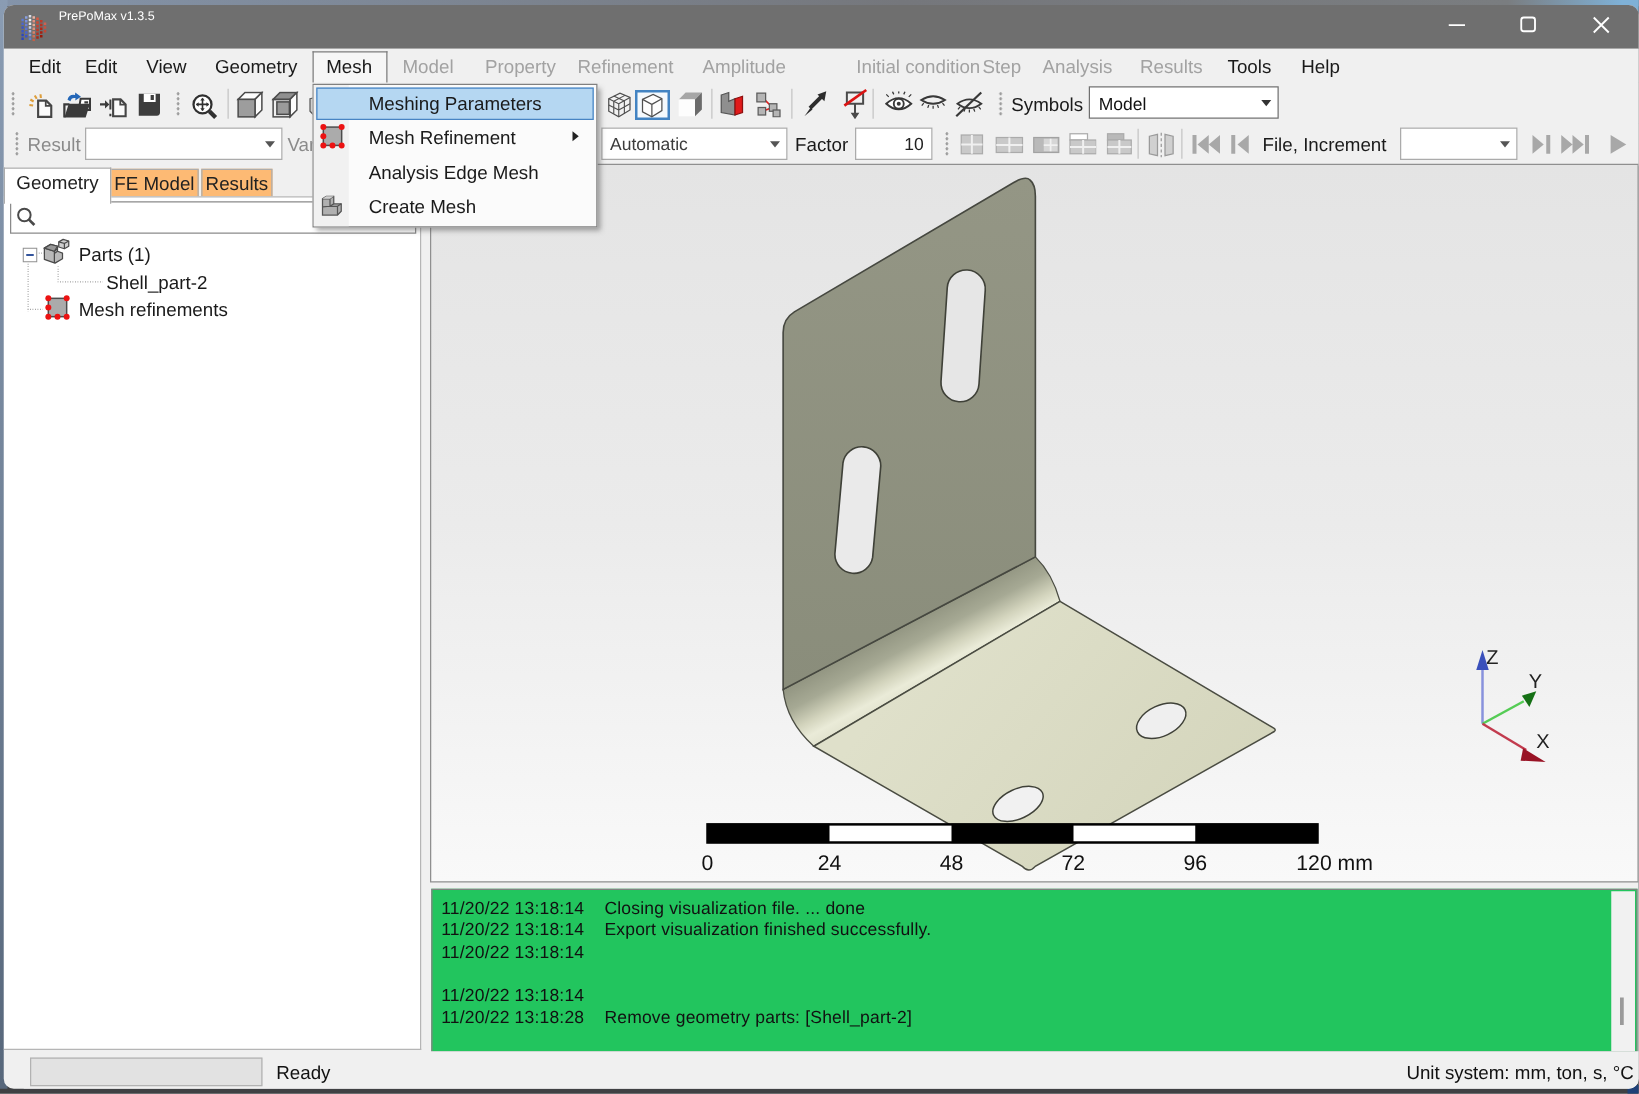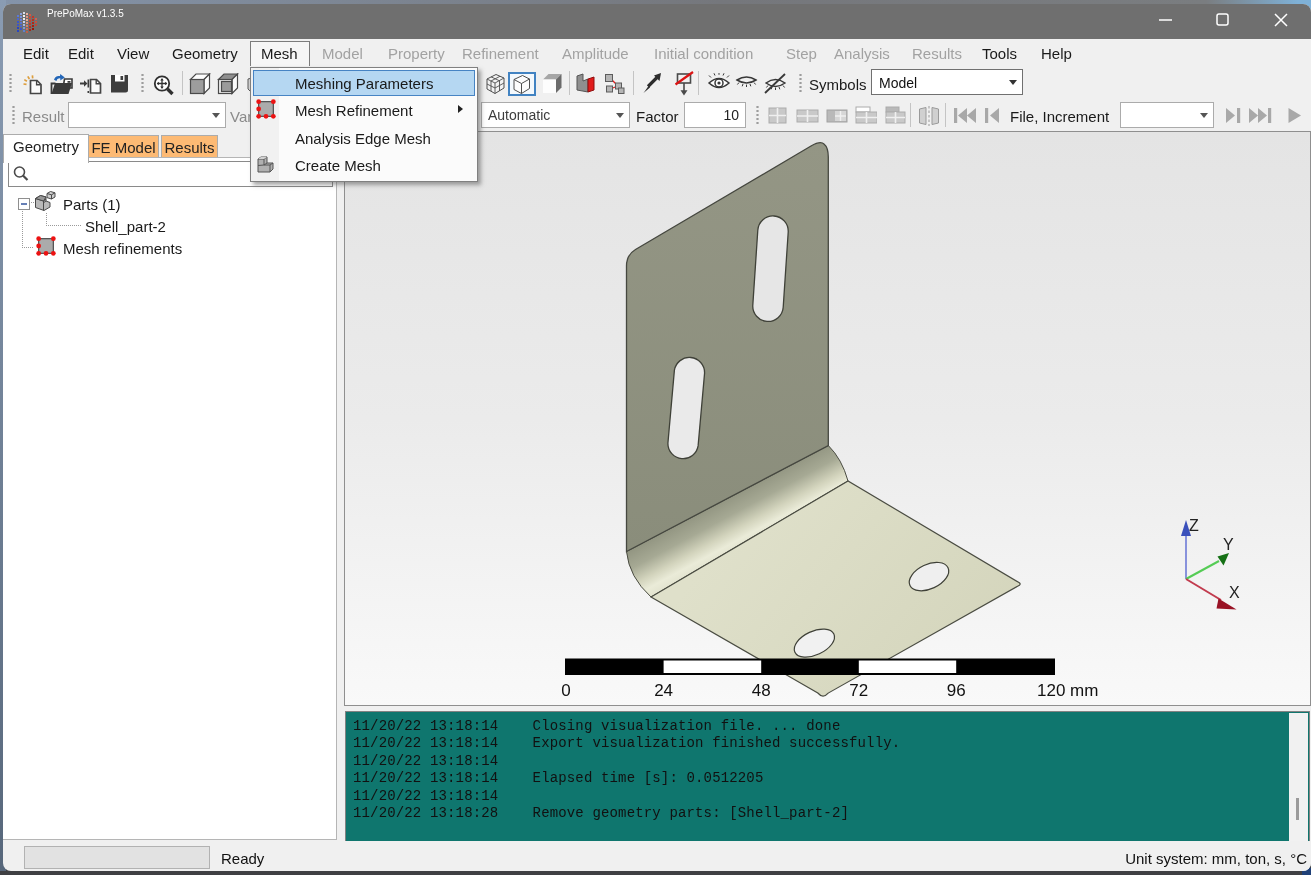--- a/index.html
+++ b/index.html
@@ -32,21 +32,21 @@
 #tab-fe{left:85px;top:2px;width:69px;height:25px;line-height:23px}
 #tab-results{left:158px;top:2px;width:55px;height:25px;line-height:23px}
 #leftpanel{left:0;top:153px;width:334px;height:683px;box-sizing:border-box;background:#fff;border:1px solid #b5b5b5;border-left:none}
 #searchbox{left:5px;top:3px;width:323px;height:24px;background:#fff;border:1px solid #8a8a8a}
 .treetxt{position:absolute;font-size:15px;color:#1a1a1a;white-space:nowrap}
 .dot-h{position:absolute;height:1px;background-image:linear-gradient(90deg,#9a9a9a 1px,transparent 1px);background-size:2px 1px}
 .dot-v{position:absolute;width:1px;background-image:linear-gradient(180deg,#9a9a9a 1px,transparent 1px);background-size:1px 2px}
 
 #viewport{left:341px;top:127px;width:967px;height:575px;box-sizing:border-box;background:linear-gradient(180deg,#e4e4e4,#ebebeb 50%,#f9f9f9);border:1px solid #8f8f8f;overflow:hidden}
 
-#log{left:342px;top:707px;width:965px;height:131px;box-sizing:border-box;background:#0f766e;border:1px solid #828282;font-family:Liberation Mono, monospace;font-size:14px;letter-spacing:0.15px;color:#111}
+#log{left:342px;top:707px;width:965px;height:131px;box-sizing:border-box;background:#22c55e;border:1px solid #828282;font-family:Liberation Sans, sans-serif;font-size:14px;letter-spacing:0.15px;color:#111}
 .logline{position:absolute;left:7px;white-space:pre}
 #logscroll{position:absolute;right:1px;top:1px;width:19px;height:128px;background:#f1f1f1}
 #logthumb{position:absolute;right:9px;top:85px;width:3px;height:22px;background:#9a9a9a}
 
 #statusbar{left:16px;top:837px;width:100%;height:30px;background:#f0f0f0}
 #progress{left:5px;top:5px;width:184px;height:21px;background:#e2e2e2;border:1px solid #b2b2b2}
 #ready{left:202px;top:9px;font-size:15px;color:#111}
 #units{right:20px;top:9px;font-size:15px;color:#111}
 
 #dropdown{left:250px;top:67px;width:226px;height:113px;background:#fbfbfb;border:1px solid #808080;z-index:50;box-shadow:3px 3px 4px rgba(80,80,80,.5)}
@@ -118,21 +118,21 @@
     <span class="mi" style="left:20px">Edit</span>
     <span class="mi" style="left:65px">Edit</span>
     <span class="mi" style="left:114px">View</span>
     <span class="mi" style="left:169px">Geometry</span>
     <div class="abs" id="mesh-box"></div>
     <span class="mi" style="left:258px;z-index:2">Mesh</span>
     <span class="mi dis" style="left:319px">Model</span>
     <span class="mi dis" style="left:385px">Property</span>
     <span class="mi dis" style="left:459px">Refinement</span>
     <span class="mi dis" style="left:559px">Amplitude</span>
-    <span class="mi dis" style="left:651px">Initial condition</span>
+    <span class="mi dis" style="left:682px">Initial condition</span>
     <span class="mi dis" style="left:783px">Step</span>
     <span class="mi dis" style="left:831px">Analysis</span>
     <span class="mi dis" style="left:909px">Results</span>
     <span class="mi" style="left:979px">Tools</span>
     <span class="mi" style="left:1038px">Help</span>
   </div>
   <div class="abs" id="tb1">
     <div class="grip abs" style="left:6px;top:7px;height:20px"></div>
     <svg class="icon" style="left:19px;top:9px" width="21" height="20" viewBox="0 0 21 20">
       <g stroke="#dd9e3c" stroke-width="1.7" fill="none">
@@ -433,21 +433,20 @@
           <text x="878" y="414">Y</text>
           <text x="884" y="462">X</text>
         </g>
       </g>
     </svg>
   </div>
   <div class="abs" id="log">
     <div class="logline" style="top:5.5px">11/20/22 13:18:14    Closing visualization file. ... done</div>
     <div class="logline" style="top:23px">11/20/22 13:18:14    Export visualization finished successfully.</div>
     <div class="logline" style="top:40.5px">11/20/22 13:18:14</div>
-    <div class="logline" style="top:58px">11/20/22 13:18:14    Elapsed time [s]: 0.0512205</div>
     <div class="logline" style="top:75.5px">11/20/22 13:18:14</div>
     <div class="logline" style="top:93px">11/20/22 13:18:28    Remove geometry parts: [Shell_part-2]</div>
     <div id="logscroll">
         <div id="logthumb"></div>
       </div>
   </div>
   <div class="abs" id="statusbar">
     <div class="abs" id="progress"></div>
     <div class="abs" id="ready">Ready</div>
     <div class="abs" id="units">Unit system: mm, ton, s, °C</div>

